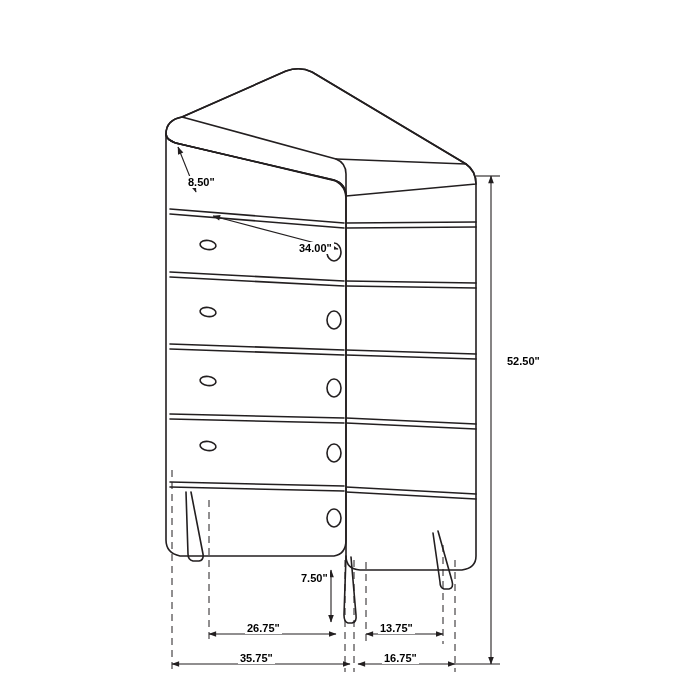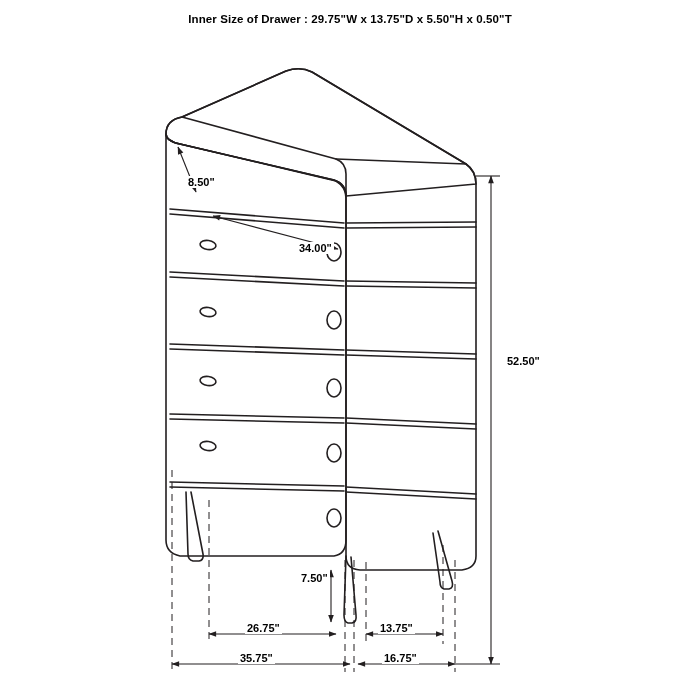--- a/index.html
+++ b/index.html
@@ -44,21 +44,20 @@
     background: #ffffff;
     padding: 0 2px;
     white-space: nowrap;
   }
 </style>
 </head>
 <body>
 
 <div id="stage">
 
-  <div id="title">Inner Size of Drawer : 29.75"W x 13.75"D x 5.50"H x 0.50"T</div>
 
   <svg id="drawing" width="700" height="700" viewBox="0 0 700 700">
 
     <g fill="none" stroke="#231f20" stroke-width="1.6" stroke-linejoin="round" stroke-linecap="round">
 
       <path d="M166,134
                Q166,120 182,117
                L286,71
                Q300,66 312,72
                L466,164

